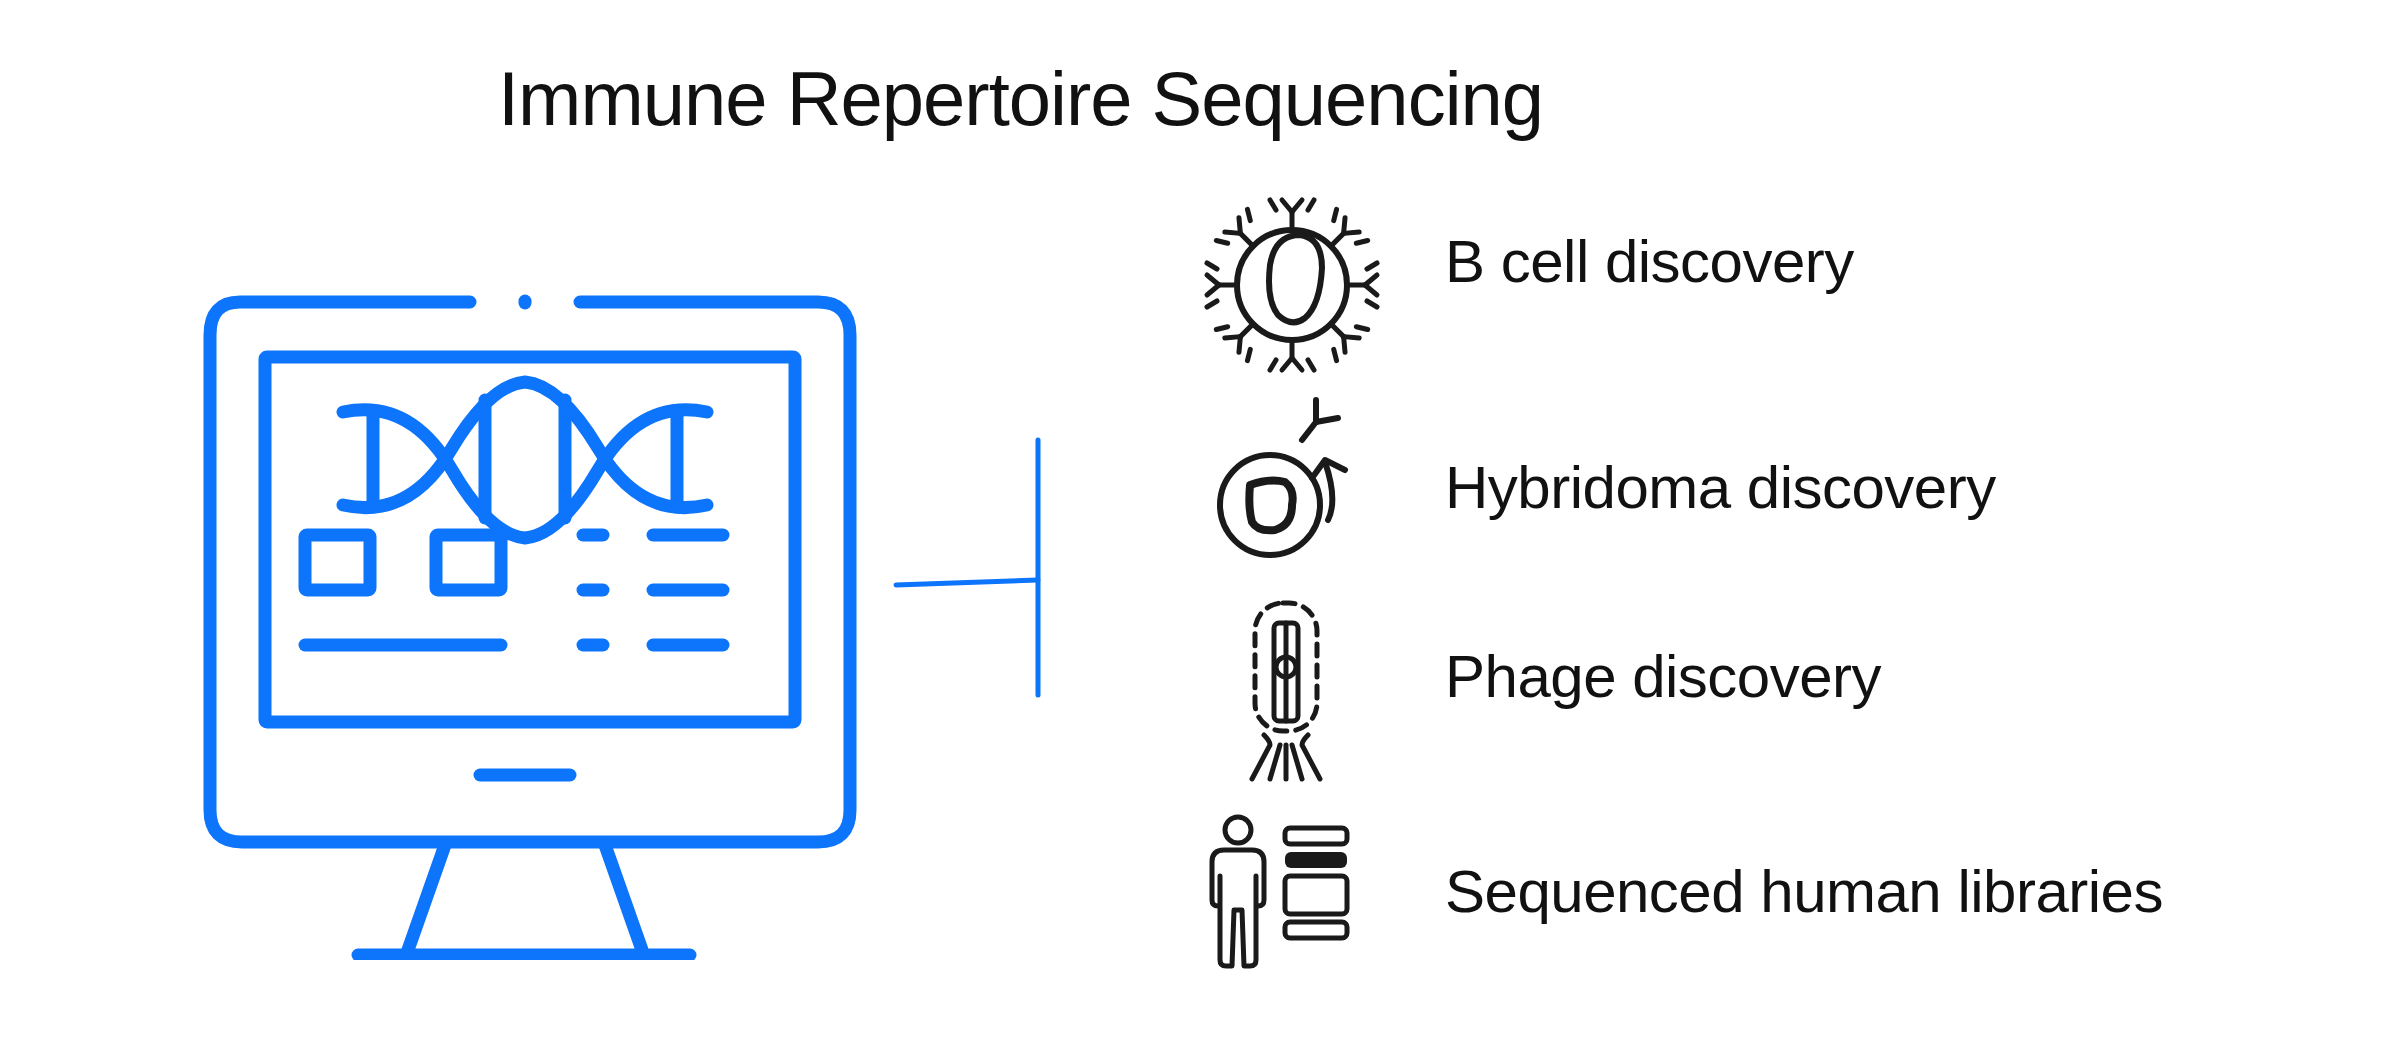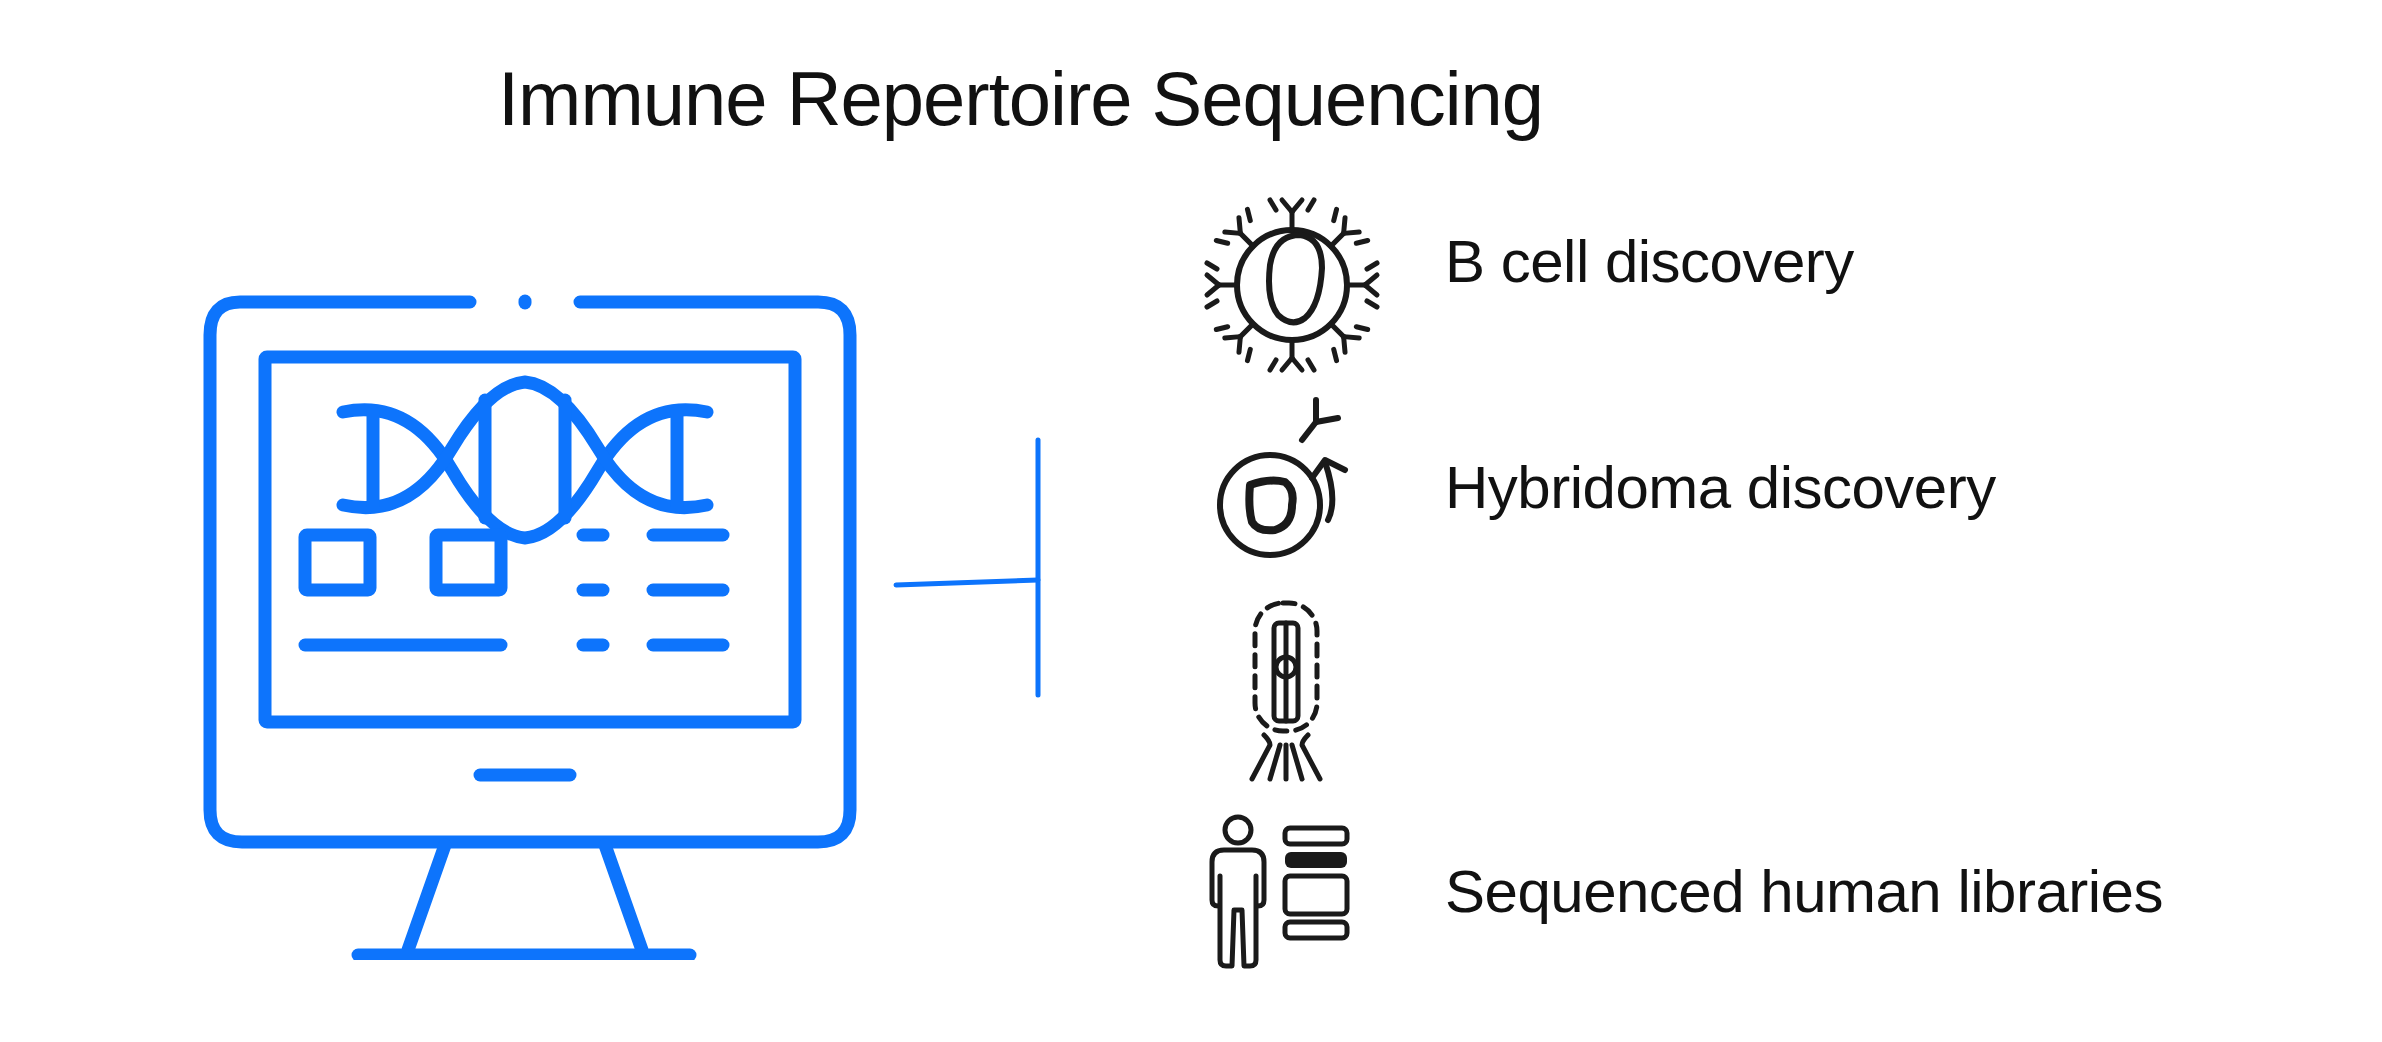--- a/index.html
+++ b/index.html
@@ -182,20 +182,21 @@
         <circle class="ink" stroke-width="5" cx="86" cy="72" r="10"></circle>
         <line class="ink" stroke-width="5" x1="86" y1="28" x2="86" y2="126"></line>
         <g>
           <path class="ink" stroke-width="5" d="M 64 140 Q 70 146 70 150 L 52 184"></path>
           <path class="ink" stroke-width="5" d="M 108 140 Q 102 146 102 150 L 120 184"></path>
           <line class="ink" stroke-width="5" x1="80" y1="150" x2="70" y2="184"></line>
           <line class="ink" stroke-width="5" x1="86" y1="150" x2="86" y2="184"></line>
           <line class="ink" stroke-width="5" x1="92" y1="150" x2="102" y2="184"></line>
         </g>
       </svg>
+      <div class="label">Phage discovery</div>
     </div>
 
     <div class="item item-3">
       <svg class="icon" viewBox="0 0 190 190" fill="none" stroke-linecap="round" stroke-linejoin="round">
         <g>
           <circle class="ink" stroke-width="5" cx="38" cy="20" r="13"></circle>
           <path class="ink" stroke-width="5" d="M 24 40 L 52 40 Q 64 40 64 52 L 64 90 Q 64 96 58 96 L 56 96 L 56 66 M 56 96 L 56 150 Q 56 156 50 156 L 44 156 L 42 100 L 34 100 L 32 156 L 26 156 Q 20 156 20 150 L 20 96 L 18 96 Q 12 96 12 90 L 12 52 Q 12 40 24 40 M 20 96 L 20 66"></path>
         </g>
         <g>
           <rect class="ink" stroke-width="5" x="85" y="18" width="62" height="16" rx="5"></rect>

